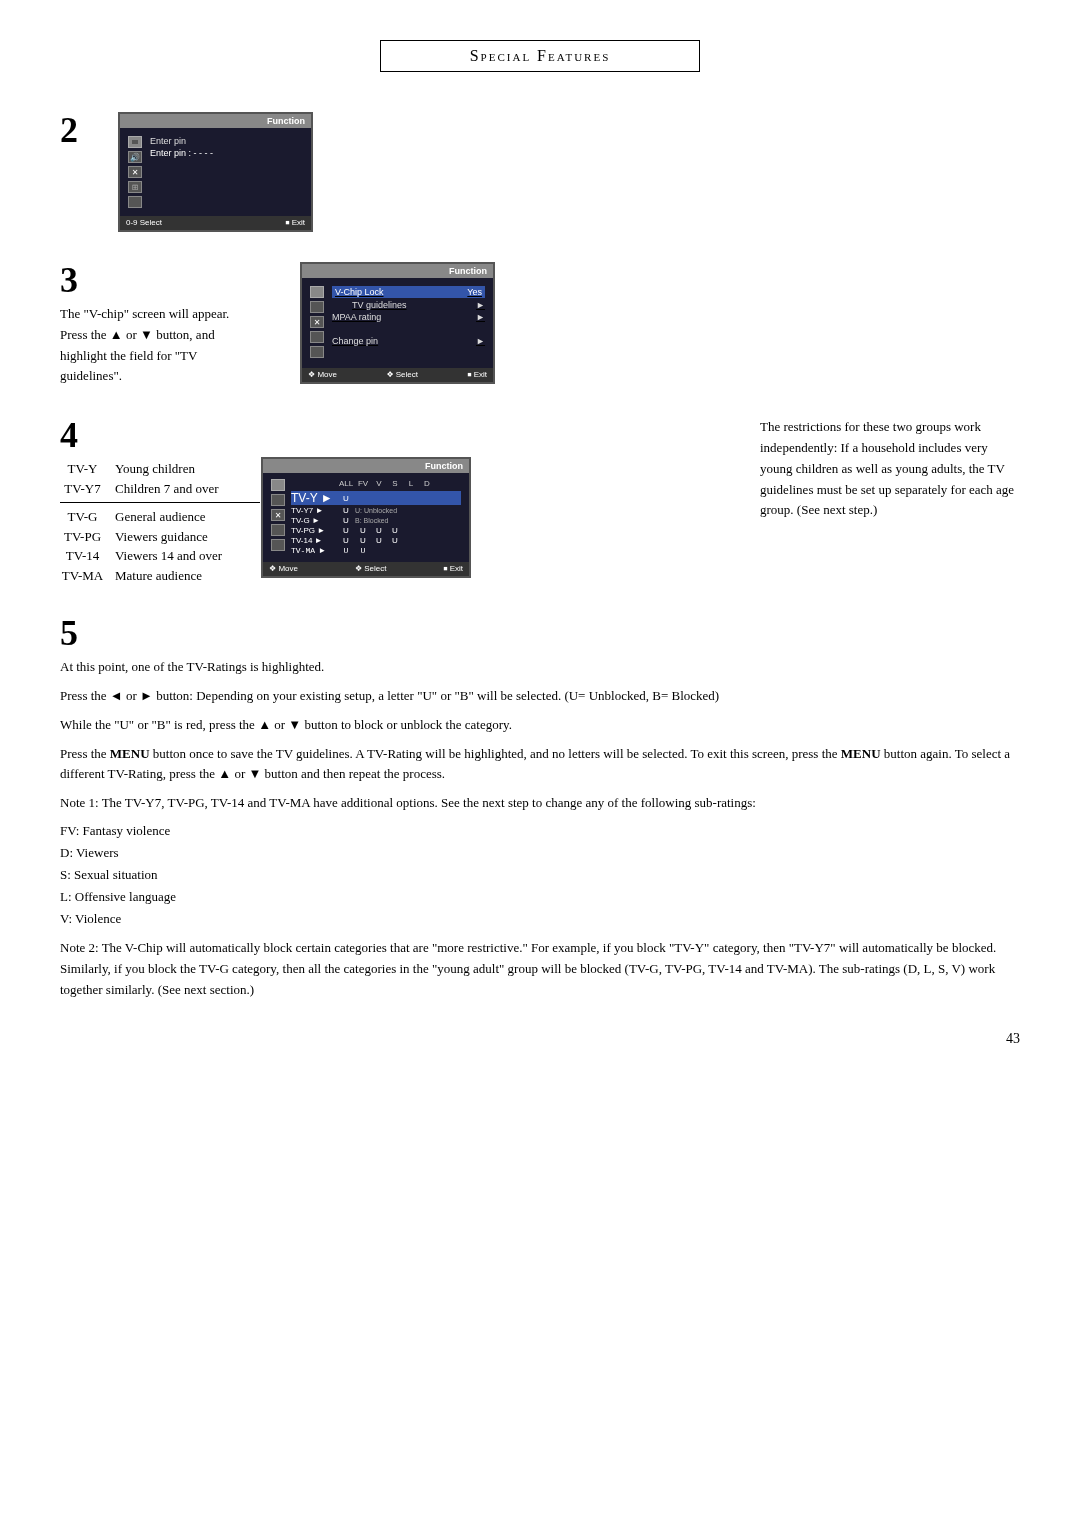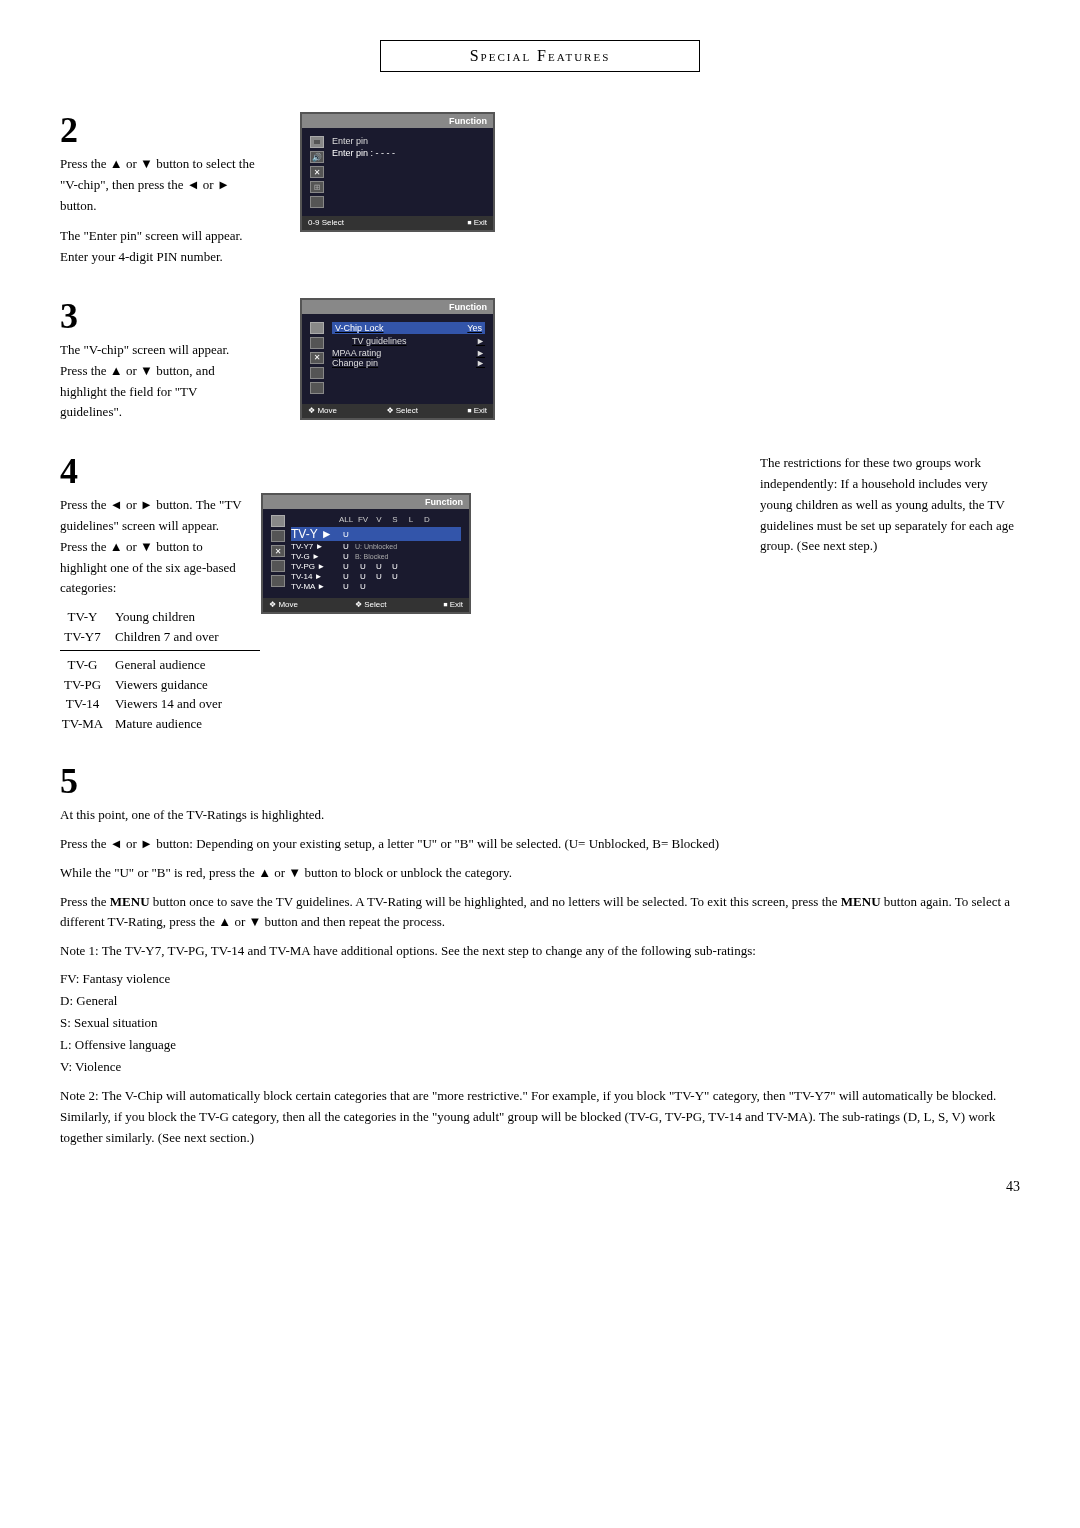--- a/index.html
+++ b/index.html
@@ -137,24 +137,20 @@
 
 <div style="text-align:right; margin-bottom: 40px;">
   <div class="page-title-box">
     <span class="page-title">Special Features</span>
   </div>
 </div>
 
 <div class="section-2">
   <div class="left-col">
     <div class="step-number">2</div>
-    <div class="text-col" style="width:200px;">
-      <p style="font-size:13px; line-height:1.6; margin-bottom:10px;">Press the ▲ or ▼ button to select  the "V-chip", then press the ◄ or ► button.</p>
-      <p style="font-size:13px; line-height:1.6;">The "Enter pin" screen will appear. Enter your 4-digit PIN number.</p>
-    </div>
   </div>
 
   <div style="margin-left: 20px;">
     <div class="tv-screen">
       <div class="tv-header">Function</div>
       <div style="background:#1a1a2e; padding: 8px; min-height: 80px; display:flex; flex-direction:column; gap:4px;">
 
         <div style="display:flex; align-items:flex-start; gap:4px;">
           <div style="display:flex; flex-direction:column; gap:3px; margin-right:4px;">
             <div style="width:14px; height:12px; background:#888; border:1px solid #aaa; display:flex; align-items:center; justify-content:center;">
@@ -200,21 +196,21 @@
         </div>
         <div style="flex:1;text-decoration:underline;">
           <div style="font-size:9px; color:#fff; background:#3355aa; padding:1px 3px; margin-bottom:2px; display:flex; justify-content:space-between;">
             <span>V-Chip Lock</span>
               <span>Yes</span>
           </div>
           <div style="font-size:9px; color:#ddd; display:flex; justify-content:space-between; margin-bottom:2px;margin-left:20px;">
             <span>TV guidelines</span>
               <span>►</span>
           </div>
-          <div style="font-size:9px; color:#ddd; display:flex; justify-content:space-between; margin-bottom:0;">
+          <div style="font-size:9px; color:#ddd; display:flex; justify-content:space-between; margin-bottom:14px;">
             <span>MPAA rating</span>
               <span>►</span>
           </div>
           <div style="font-size:9px; color:#ddd; display:flex; justify-content:space-between;">
             <span>Change pin</span>
               <span>►</span>
           </div>
         </div>
       </div>
       <div class="tv-footer">
@@ -225,21 +221,20 @@
     </div>
   </div>
 </div>
 
 <div class="section-4">
 
   <div style="display:flex; gap:16px; flex:1;">
     <div>
       <div class="step-number">4</div>
       <div class="text-col" style="width:185px;">
-        <p style="font-size:13px; line-height:1.6; margin-bottom:8px;">Press the ◄ or ► button. The "TV guidelines" screen will appear. Press the ▲ or ▼ button to highlight one of the six age-based categories:</p>
         <div>
           <div class="rating-row">
             <span class="rating-code">TV-Y</span>
             <span>Young children</span>
           </div>
           <div class="rating-row">
             <span class="rating-code">TV-Y7</span>
             <span>Children 7 and over</span>
           </div>
         </div>
@@ -314,21 +309,21 @@
               <span style="width:16px; text-align:center;">U</span>
               <span style="width:16px; text-align:center;">U</span>
             </div>
             <div style="display:flex; align-items:center; margin-bottom:1px;">
               <span style="width:46px; font-size:8px;">TV-14 ►</span>
               <span style="width:18px; text-align:center;">U</span>
               <span style="width:16px; text-align:center;">U</span>
               <span style="width:16px; text-align:center;">U</span>
               <span style="width:16px; text-align:center;">U</span>
             </div>
-            <div style="display:flex; align-items:center; margin-bottom:1px;">
+            <div style="display:flex; align-items:center; margin-bottom:1px;font-family:Liberation Mono, monospace;">
               <span style="width:46px; font-size:8px;">TV-MA ►</span>
               <span style="width:18px; text-align:center;">U</span>
               <span style="width:16px; text-align:center;">U</span>
             </div>
           </div>
         </div>
         <div class="tv-footer">
           <span>❖ Move</span>
           <span>❖ Select</span>
           <span>⏹ Exit</span>
@@ -346,21 +341,21 @@
   <div class="step-number">5</div>
   <p style="font-size:13px; line-height:1.6; margin-bottom:8px;">At this point, one of the TV-Ratings is highlighted.</p>
   <p style="font-size:13px; line-height:1.6; margin-bottom:8px;">Press the ◄ or ► button: Depending on your existing setup, a letter "U" or "B" will be selected. (U= Unblocked, B= Blocked)</p>
   <p style="font-size:13px; line-height:1.6; margin-bottom:8px;">While the "U" or "B" is red, press the ▲ or ▼ button to block or unblock the category.</p>
   <p style="font-size:13px; line-height:1.6; margin-bottom:8px;">
     Press the <span class="bold">MENU</span> button once to save the TV guidelines. A TV-Rating will be highlighted, and no letters will be selected. To exit this screen, press the <span class="bold">MENU</span> button again. To select a different TV-Rating, press the ▲ or ▼ button  and then repeat the process.
   </p>
   <p style="font-size:13px; line-height:1.6; margin-bottom:6px;">Note 1: The TV-Y7, TV-PG, TV-14 and TV-MA have additional options.  See the next step to change any of the following sub-ratings:</p>
   <div class="sub-ratings">
     <div>FV: Fantasy violence</div>
-    <div>D: General</div>
+    <div>D: Viewers</div>
     <div>S:  Sexual situation</div>
     <div>L:  Offensive language</div>
     <div>V:  Violence</div>
   </div>
   <p style="font-size:13px; line-height:1.6; margin-top:8px;">Note 2: The V-Chip will automatically block certain categories that are "more restrictive." For example, if you block "TV-Y" category, then "TV-Y7" will automatically be blocked. Similarly, if you block the TV-G category, then all the categories in the "young adult" group will be blocked (TV-G, TV-PG, TV-14 and TV-MA). The sub-ratings (D, L, S, V) work together similarly. (See next section.)</p>
 </div>
 
 <div style="position:relative; margin-top: 30px; text-align:right;">
   <span style="font-size:14px;">43</span>
 </div>

